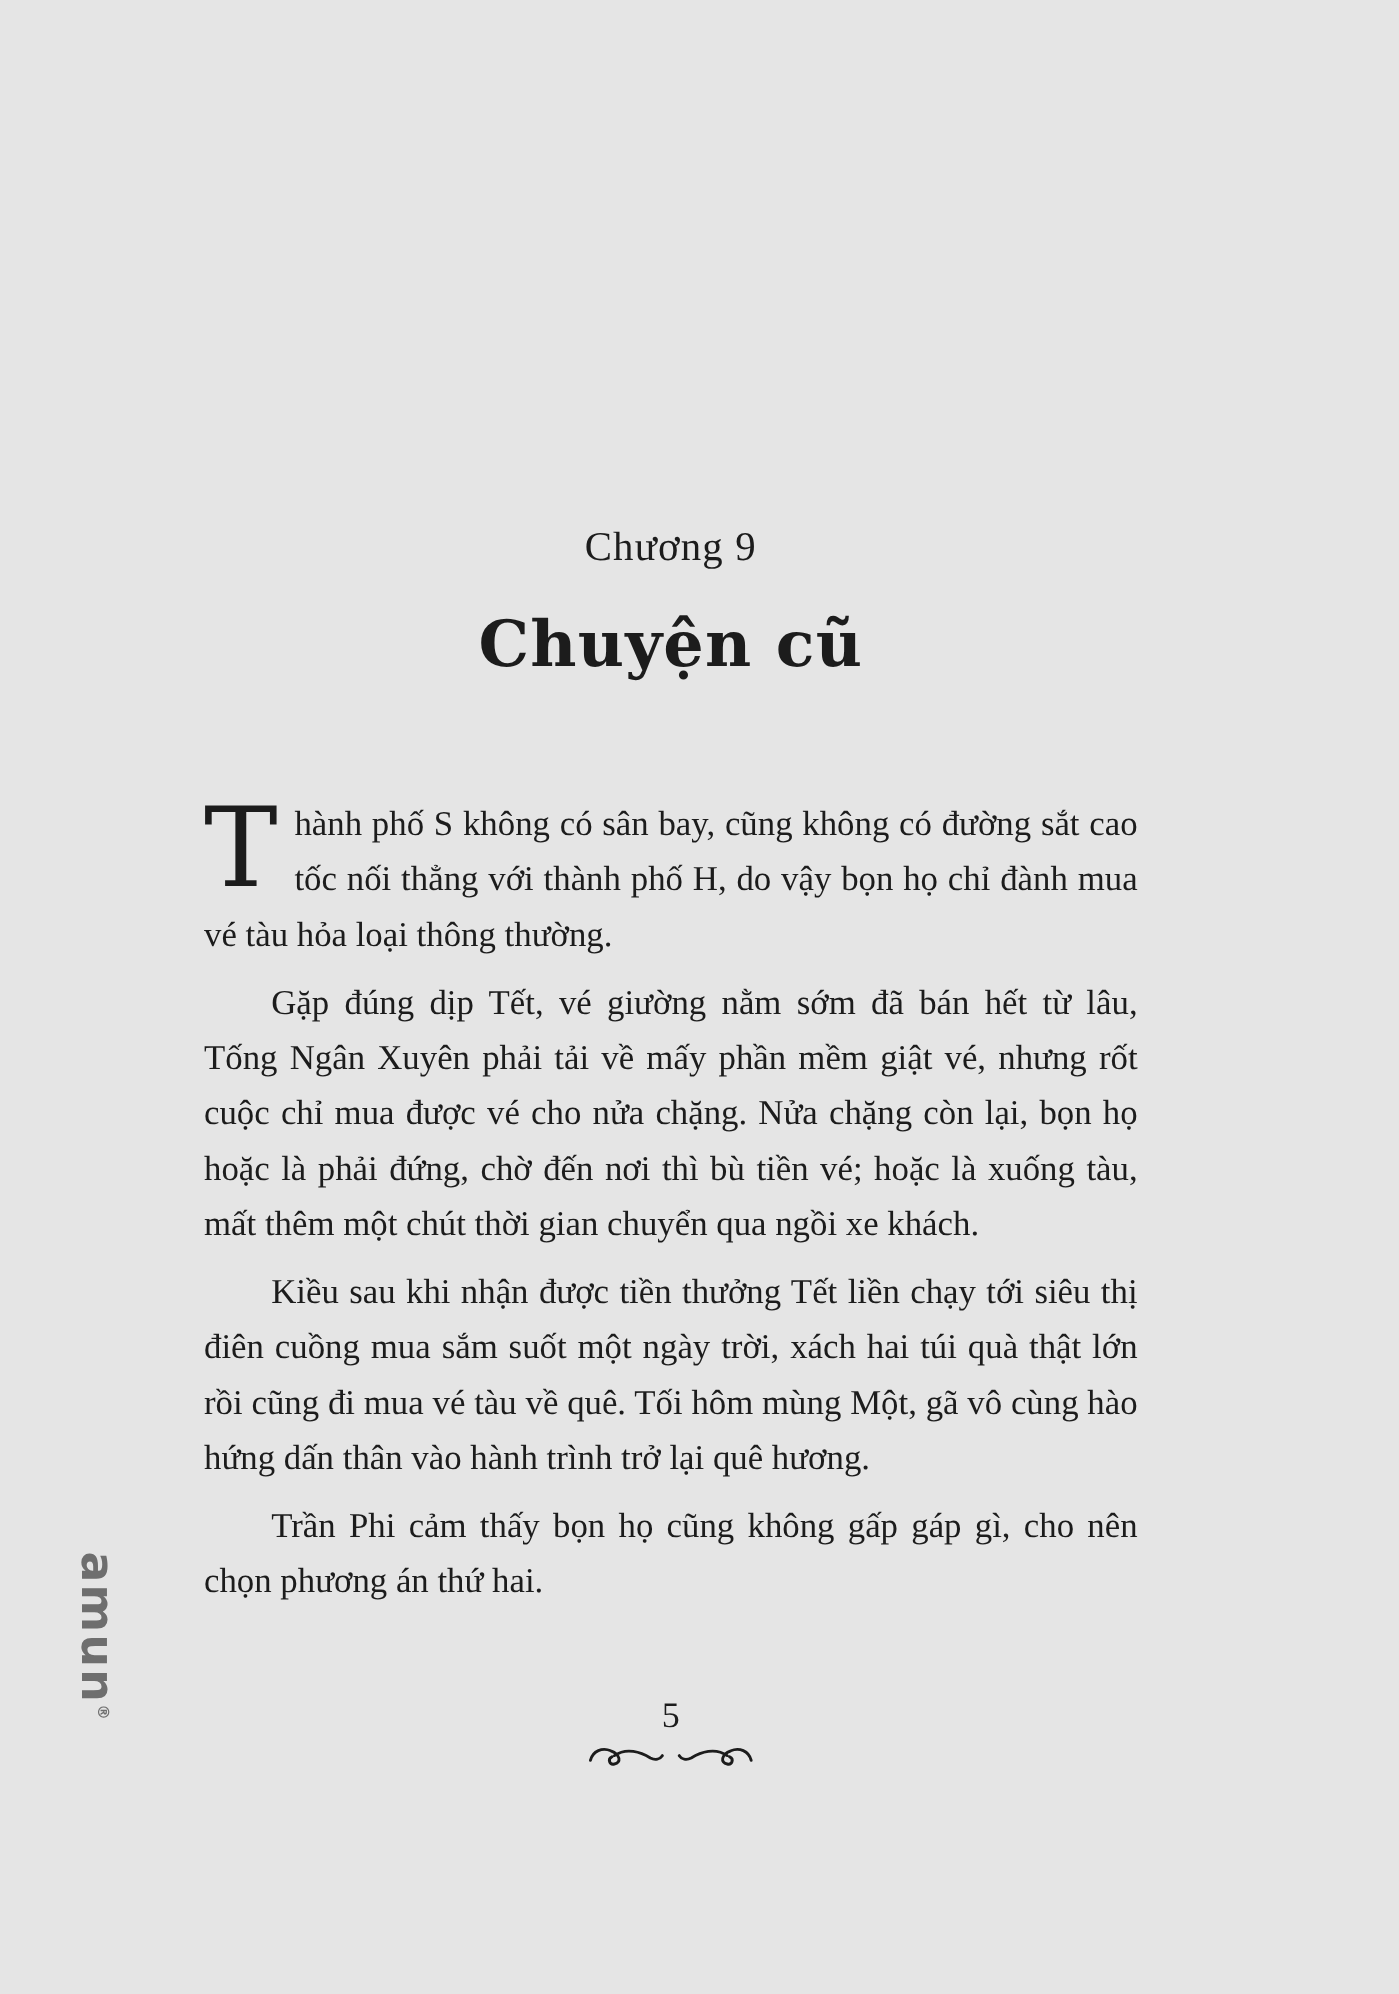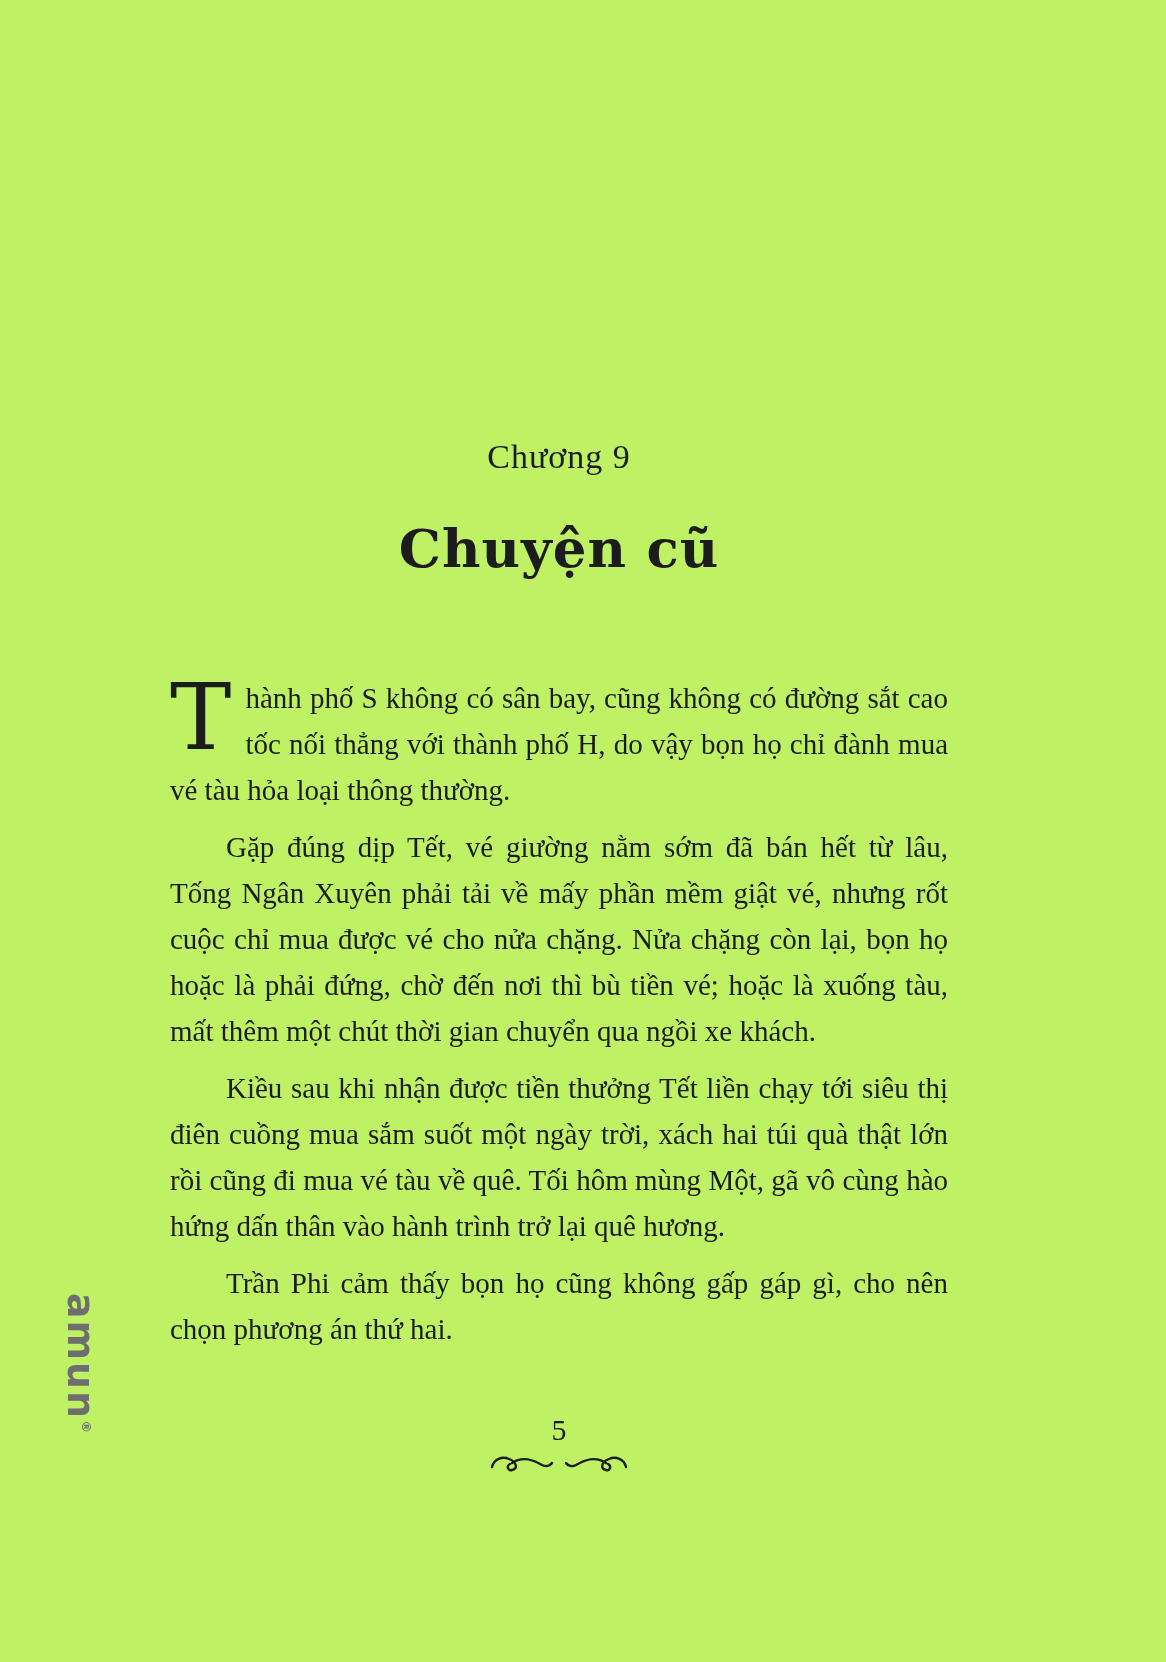--- a/index.html
+++ b/index.html
@@ -4,21 +4,21 @@
 <style>
   html, body {
     margin: 0;
     padding: 0;
     background: #ffffff;
   }
   .page {
     position: relative;
     width: 1166px;
     height: 1662px;
-    background: #bef264;
+    background: #e5e5e5;
     font-family: "Liberation Serif", serif;
     color: #1c1c1c;
     overflow: hidden;
   }
   .content {
     position: absolute;
     left: 170px;
     top: 438px;
     width: 778px;
   }
@@ -27,21 +27,21 @@
     font-size: 34px;
     font-weight: normal;
     letter-spacing: 1px;
     margin: 0;
   }
   .chapter-title {
     text-align: center;
     font-size: 53px;
     font-weight: bold;
     font-family: "DejaVu Serif", serif;
-    margin: 41px 0 0 0;
+    margin: 30px 0 0 0;
     letter-spacing: 1px;
   }
   .body-text {
     margin-top: 96px;
     font-size: 29px;
     line-height: 46px;
     text-align: justify;
   }
   .body-text p {
     margin: 0 0 11px 0;

